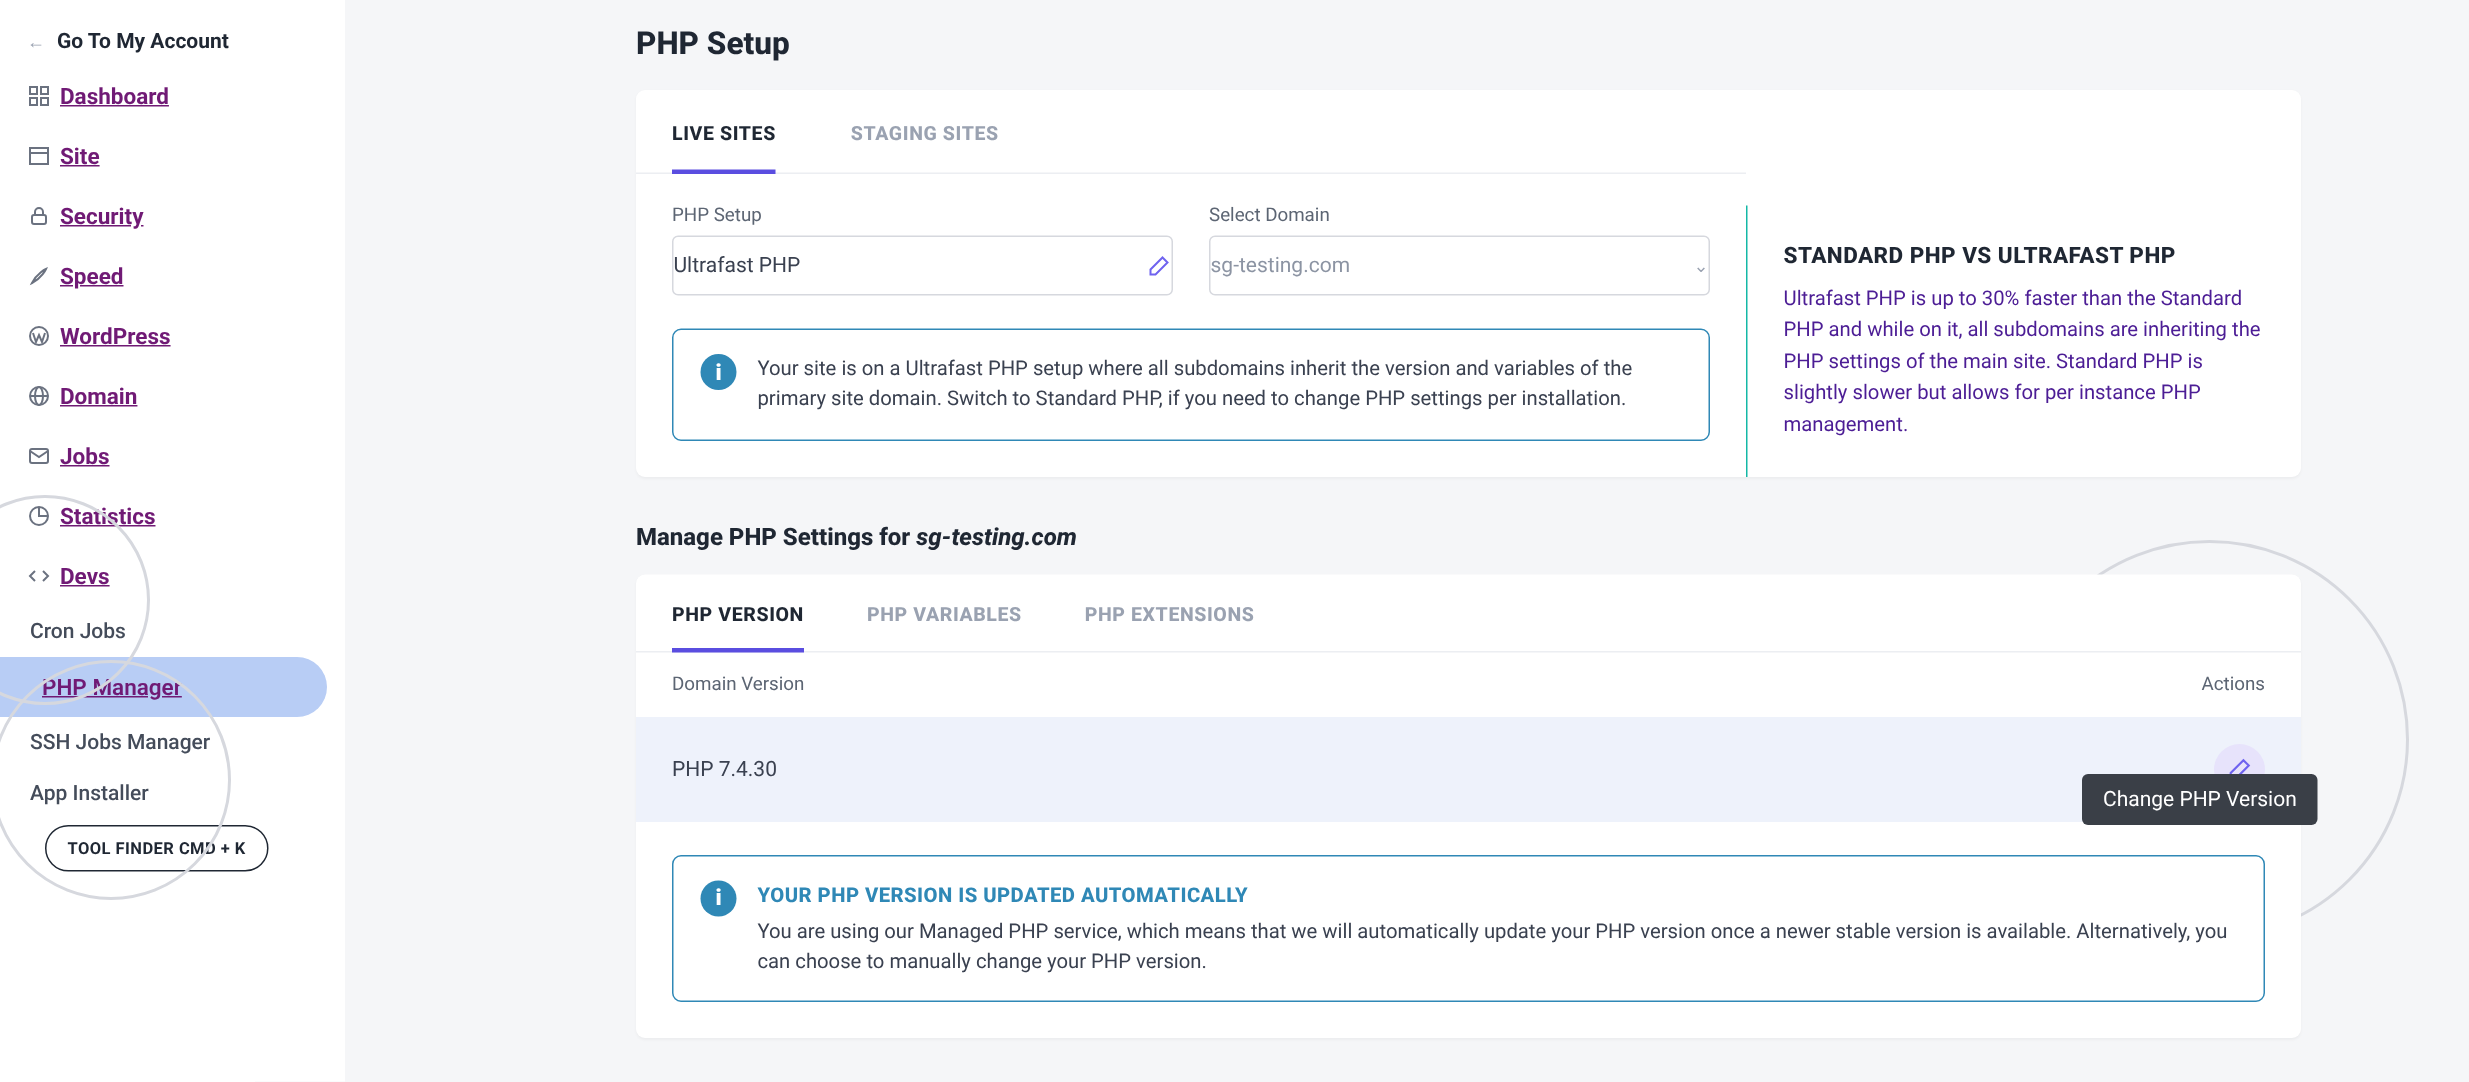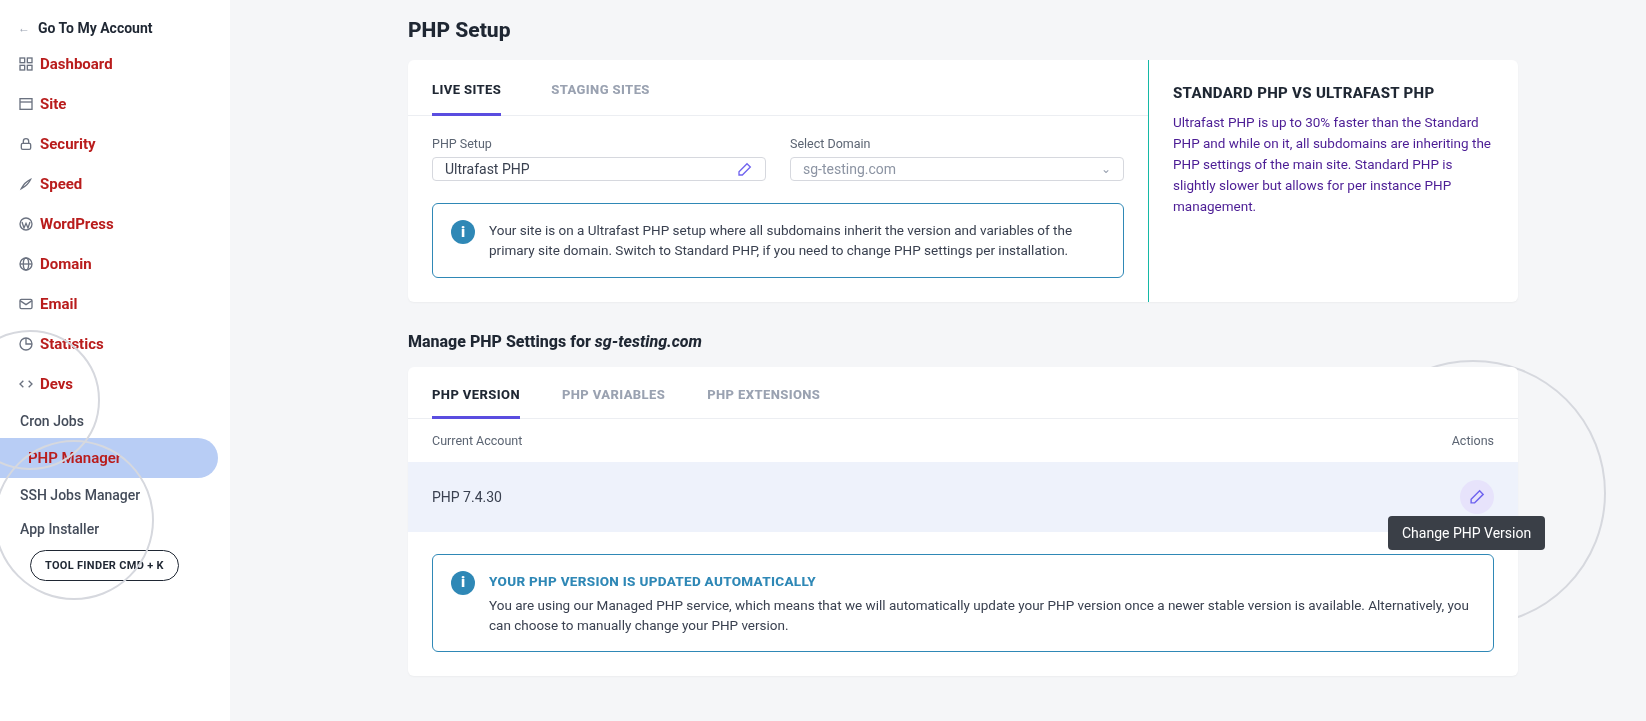--- a/index.html
+++ b/index.html
@@ -27,22 +27,23 @@
     padding: 8px 18px;
     color: #1f2733;
     cursor: pointer;
   }
   .go-account .arrow { margin-right: 8px; color: #9aa2b1; font-size: 12px; }
   .nav-item {
     display: flex; align-items: center;
     padding: 11px 18px;
     font-size: 15px;
     font-weight: 700;
-    color: #b91c1c;
-    cursor: pointer;
+    color: #701a75;
+    cursor: pointer;
+    text-decoration: underline;
   }
   .nav-item.current { background: #b8cdf5; border-radius: 0 22px 22px 0; margin-right: 12px; }
   .nav-item .icon { width: 22px; display: inline-flex; color: #6b7280; }
   .nav-sub {
     padding: 9px 18px 9px 20px;
     font-size: 14px;
     font-weight: 500;
     color: #444c5a;
     cursor: pointer;
   }
@@ -61,29 +62,30 @@
   .big-circle {
     position: absolute;
     border: 2px solid #d6d8de;
     border-radius: 50%;
     background: rgba(255,255,255,0);
     pointer-events: none;
   }
   
   .main {
     position: absolute;
-    left: 408px; top: 0;
+    left: 424px; top: 0;
     width: 1220px;
     padding-top: 18px;
   }
   h1.page-title { font-size: 21px; font-weight: 800; margin-bottom: 18px; }
   .card {
     background: #fff;
     border-radius: 6px;
     box-shadow: 0 1px 2px rgba(0,0,0,.04);
+    align-items: flex-end;
   }
   .setup-card { display: flex; }
   .setup-left { flex: 1; padding: 0 0 24px 0; }
   .setup-right {
     width: 370px;
     border-left: 1px solid #14b8a6;
     padding: 24px 24px 24px 24px;
   }
   .tabs {
     display: flex;
@@ -107,24 +109,24 @@
     left: 0; right: 24px; bottom: -1px;
     height: 3px;
     background: #5a4de0;
   }
   .setup-body { padding: 20px 24px 0 24px; }
   .row { display: flex; gap: 24px; }
   .field { flex: 1; }
   .field-label { font-size: 12.5px; color: #5c6573; margin-bottom: 6px; display: block; }
   .select-box {
     display: flex; align-items: center; justify-content: space-between;
-    height: 24px;
+    height: 40px;
     border: 1px solid #d6d8de;
     border-radius: 4px;
-    padding: 0 12px;
+    padding: 0 0;
     font-size: 14px;
     color: #3a4150;
     cursor: pointer;
     background: #fff;
   }
   .select-box .pencil { color: #6f63ef; }
   .select-box .chev { color: #9aa2b1; font-size: 12px; }
   .select-box .val.muted { color: #8c94a3; }
   .info-banner {
     margin: 22px 24px 0 24px;
@@ -272,21 +274,21 @@
     </span>
     <span>Domain</span>
   </div>
   <div class="nav-item">
     <span class="icon">
       <svg viewBox="0 0 24 24" width="16" height="16" fill="none" stroke="currentColor" stroke-width="2">
           <rect x="3" y="5" width="18" height="14" rx="2"></rect>
           <path d="M3 7l9 6 9-6"></path>
         </svg>
     </span>
-    <span>Email</span>
+    <span>Jobs</span>
   </div>
   <div class="nav-item">
     <span class="icon">
       <svg viewBox="0 0 24 24" width="16" height="16" fill="none" stroke="currentColor" stroke-width="2">
           <circle cx="12" cy="12" r="9"></circle>
           <path d="M12 3v9h9"></path>
         </svg>
     </span>
     <span>Statistics</span>
   </div>
@@ -360,21 +362,21 @@
     <span>Manage PHP Settings for </span><em>sg-testing.com</em>
   </h2>
 
   <div class="card manage-card" style="width:1110px; padding-bottom:24px;">
     <div class="mtabs">
       <div class="mtab active">PHP VERSION</div>
       <div class="mtab">PHP VARIABLES</div>
       <div class="mtab">PHP EXTENSIONS</div>
     </div>
     <div class="tbl-head">
-      <span>Current Account</span>
+      <span>Domain Version</span>
       <span>Actions</span>
     </div>
     <div class="tbl-row">
       <span>PHP 7.4.30</span>
       <span class="action-btn">
         <span>
           <svg viewBox="0 0 24 24" fill="none" stroke="#6f63ef" stroke-width="2">
               <path d="M15 4l5 5L8 21H3v-5L15 4z"></path>
             </svg>
         </span>

